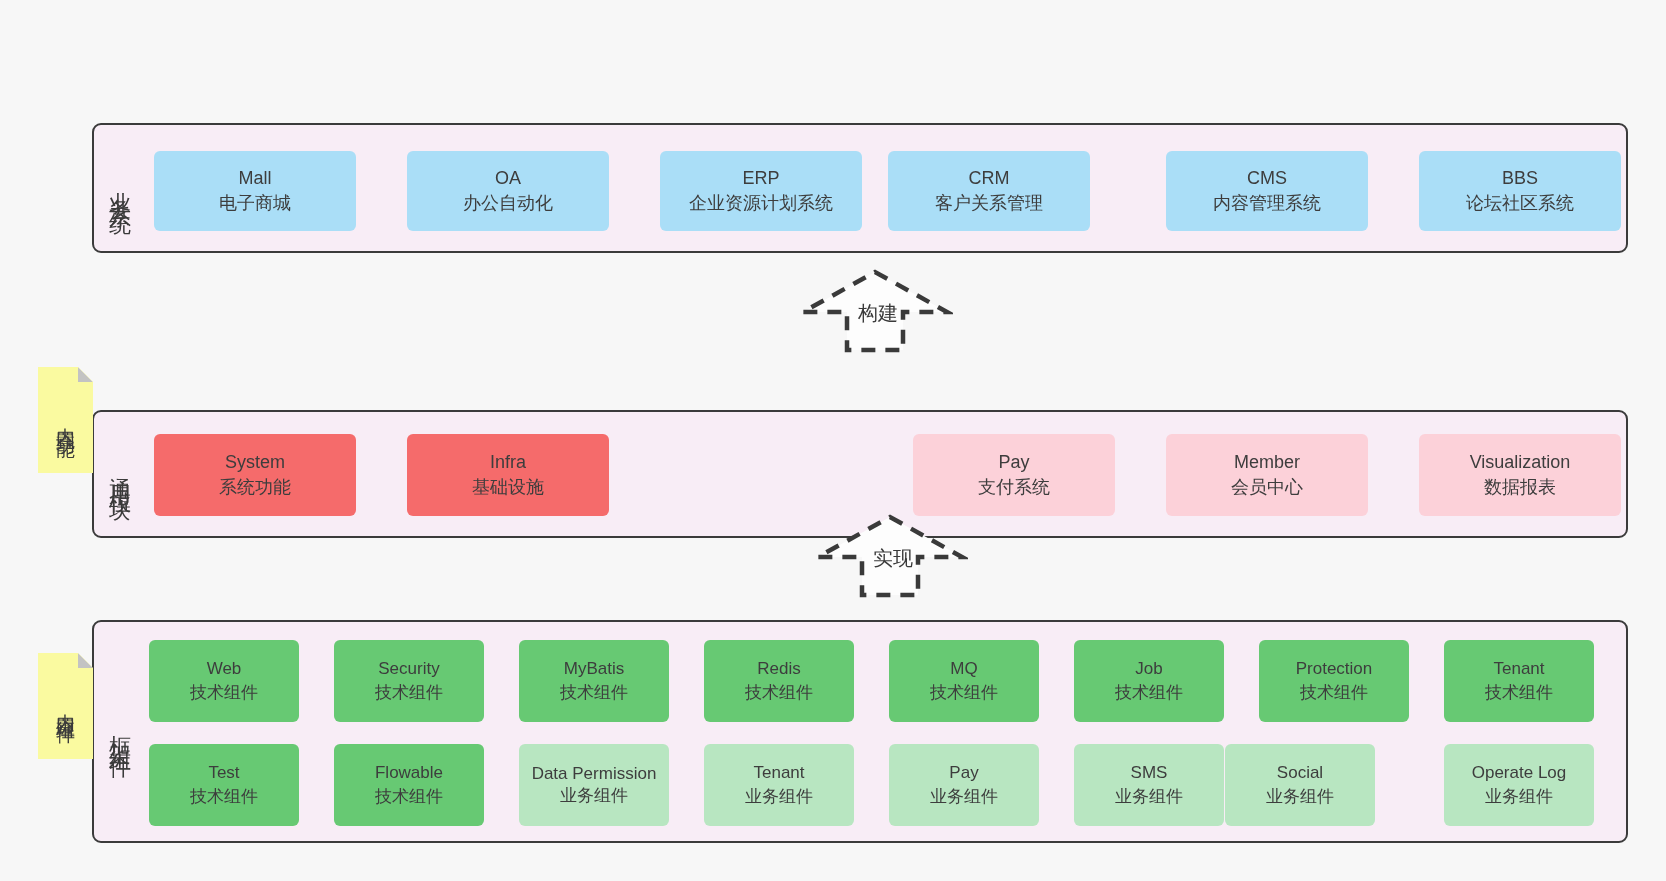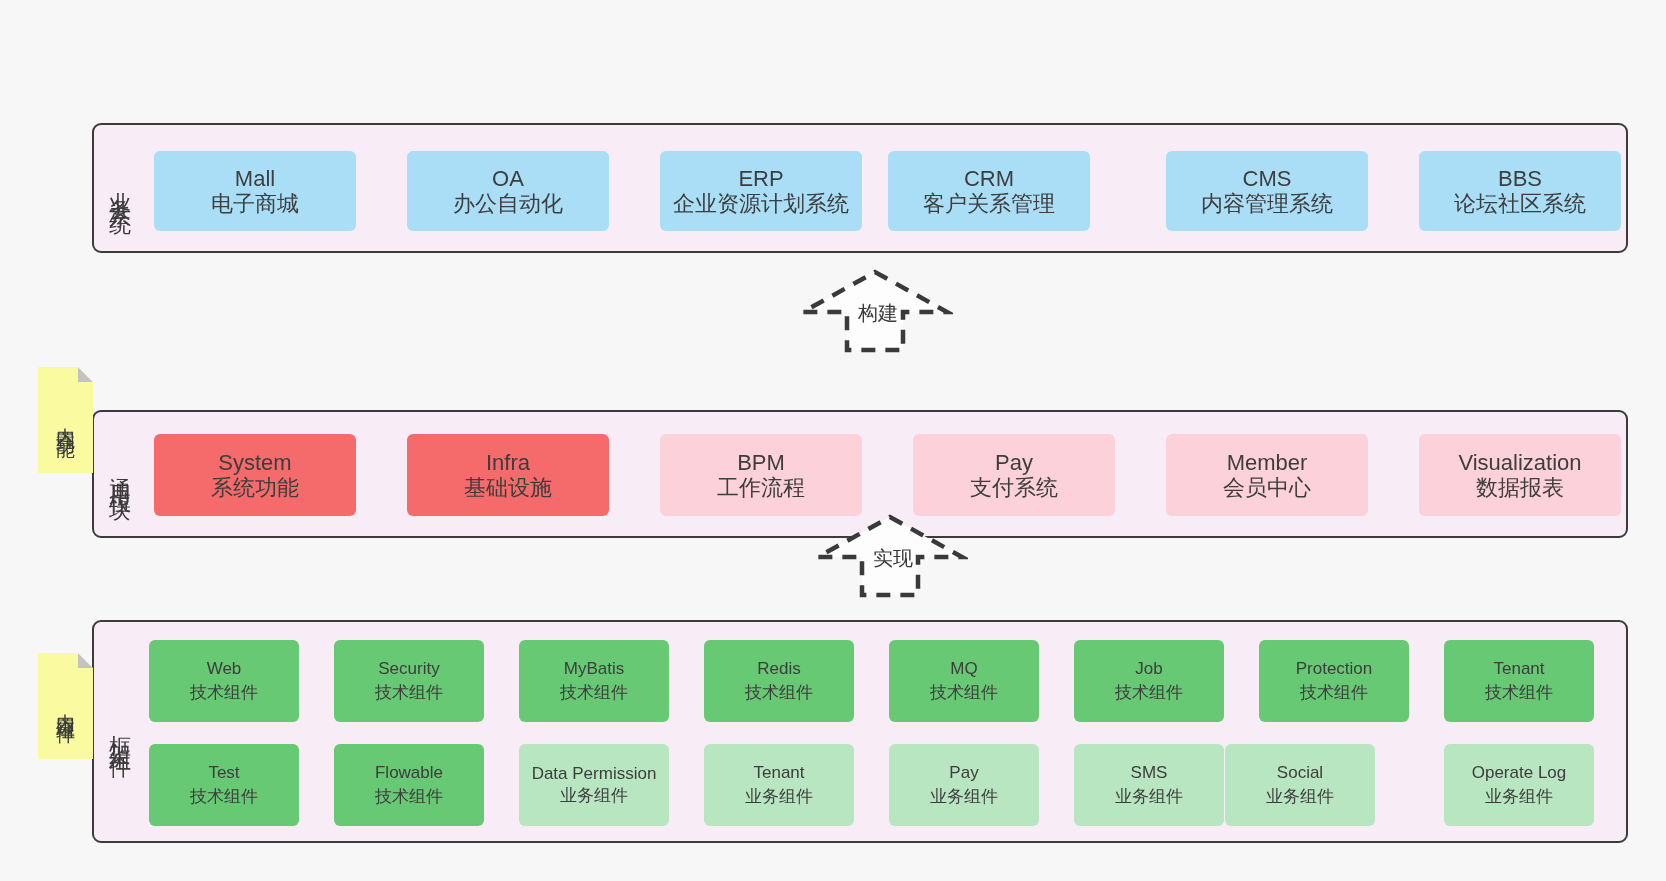--- a/index.html
+++ b/index.html
@@ -16,21 +16,21 @@
   }
   .layer-label{
     position:absolute;left:10px;top:0;bottom:0;width:32px;
     display:flex;align-items:center;justify-content:center;
     writing-mode:vertical-rl;text-orientation:upright;
     font-size:22px;letter-spacing:7px;color:#3a3a3a;
   }
   .box{
     position:absolute;border-radius:6px;
     display:flex;flex-direction:column;align-items:center;justify-content:center;
-    text-align:center;line-height:25px;font-size:22px;
+    text-align:center;line-height:25px;font-size:18px;
   }
   .box span{display:block;max-width:95%;}
   .row6{width:202px;height:80px;}
   .row8{width:150px;height:82px;line-height:24px;font-size:17px;}
   .blue{background:#aadef7;}
   .red{background:#f56b6b;}
   .pink{background:#fcd1d9;}
   .green{background:#67c973;}
   .lightgreen{background:#b8e6c1;}
   .note{
@@ -100,24 +100,20 @@
 <div class="layer" style="top:375px;height:128px;margin-top:35px;">
   <div class="layer-label">通用模块</div>
   <div class="box row6 red" style="left:60px;top:22px;height:82px;">
     <span>System</span>
     <span>系统功能</span>
   </div>
   <div class="box row6 red" style="left:313px;top:22px;height:82px;">
     <span>Infra</span>
     <span>基础设施</span>
   </div>
-  <div class="box row6 pink" style="left:566px;top:22px;height:82px;">
-    <span>BPM</span>
-    <span>工作流程</span>
-  </div>
   <div class="box row6 pink" style="left:819px;top:22px;height:82px;">
     <span>Pay</span>
     <span>支付系统</span>
   </div>
   <div class="box row6 pink" style="left:1072px;top:22px;height:82px;">
     <span>Member</span>
     <span>会员中心</span>
   </div>
   <div class="box row6 pink" style="left:1325px;top:22px;height:82px;">
     <span>Visualization</span>

